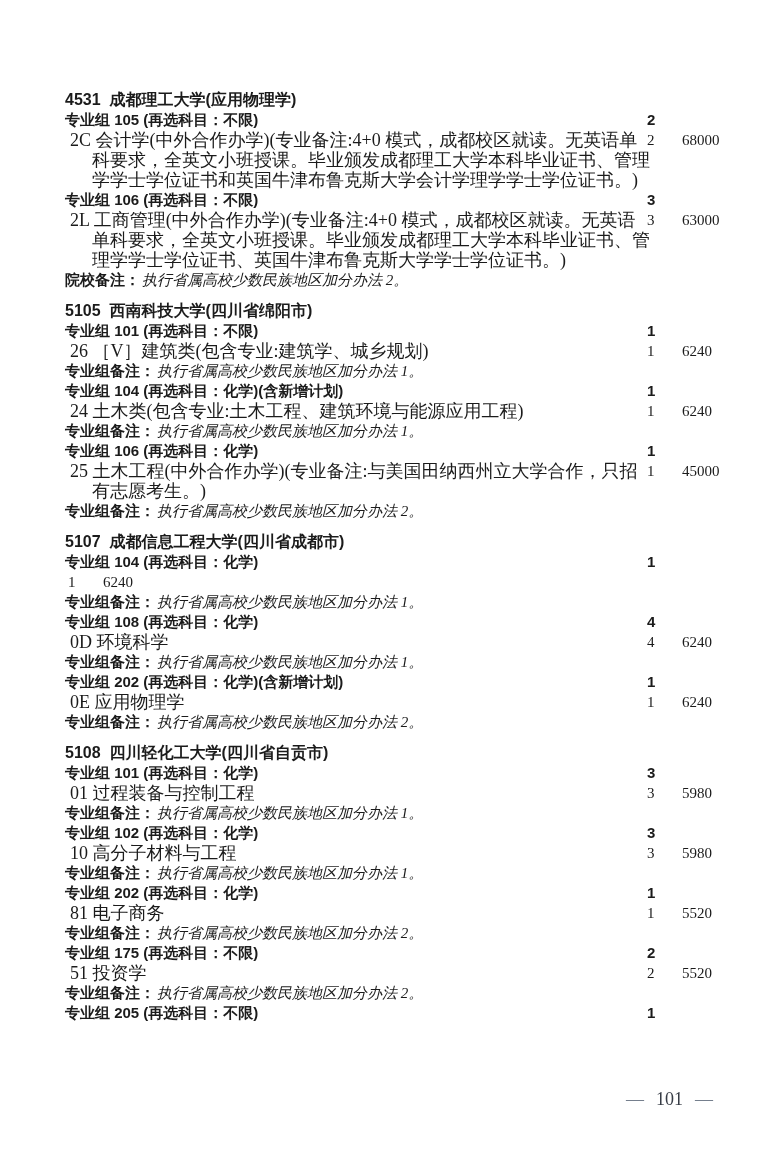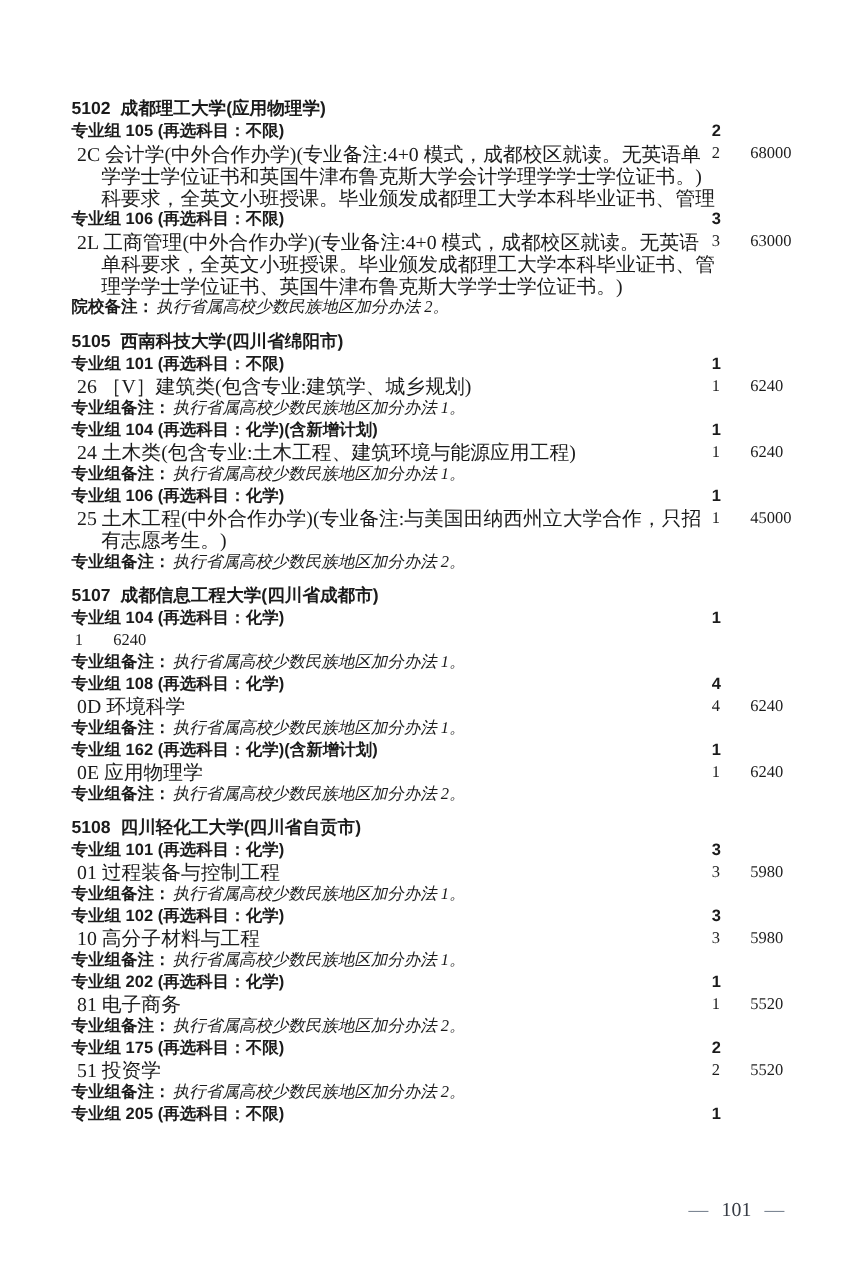--- a/index.html
+++ b/index.html
@@ -68,31 +68,31 @@
     color: #373c45;
   }
   .pageno .dash { color: #6f7a88; }
 </style>
 </head>
 <body>
 
 <div class="content">
 
   <div class="sec">
-    <div class="uni"><span class="uni-code">5102</span><span class="uni-name">成都理工大学(应用物理学)</span></div>
+    <div class="uni"><span class="uni-code">4531</span><span class="uni-name">成都理工大学(应用物理学)</span></div>
     <div class="row">
         <div class="txt grp">专业组 105 (再选科目：不限)</div>
         <div class="count b">2</div>
         <div class="fee"></div>
       </div>
     <div class="row">
       <div class="txt">
         <div class="ml first">2C 会计学(中外合作办学)(专业备注:4+0 模式，成都校区就读。无英语单</div>
+        <div class="ml cont">科要求，全英文小班授课。毕业颁发成都理工大学本科毕业证书、管理</div>
         <div class="ml cont">学学士学位证书和英国牛津布鲁克斯大学会计学理学学士学位证书。)</div>
-        <div class="ml cont">科要求，全英文小班授课。毕业颁发成都理工大学本科毕业证书、管理</div>
       </div>
       <div class="count">2</div>
         <div class="fee">68000</div>
     </div>
     <div class="row">
         <div class="txt grp">专业组 106 (再选科目：不限)</div>
         <div class="count b">3</div>
         <div class="fee"></div>
       </div>
     <div class="row">
@@ -170,21 +170,21 @@
       </div>
     <div class="row">
         <div class="txt">
           <div class="ml first">0D 环境科学</div>
         </div>
         <div class="count">4</div>
         <div class="fee">6240</div>
       </div>
     <div class="noterow"><span class="nlabel">专业组备注：</span><span class="ntext">执行省属高校少数民族地区加分办法 1。</span></div>
     <div class="row">
-        <div class="txt grp">专业组 162 (再选科目：化学)(含新增计划)</div>
+        <div class="txt grp">专业组 202 (再选科目：化学)(含新增计划)</div>
         <div class="count b">1</div>
         <div class="fee"></div>
       </div>
     <div class="row">
         <div class="txt">
           <div class="ml first">0E 应用物理学</div>
         </div>
         <div class="count">1</div>
         <div class="fee">6240</div>
       </div>

